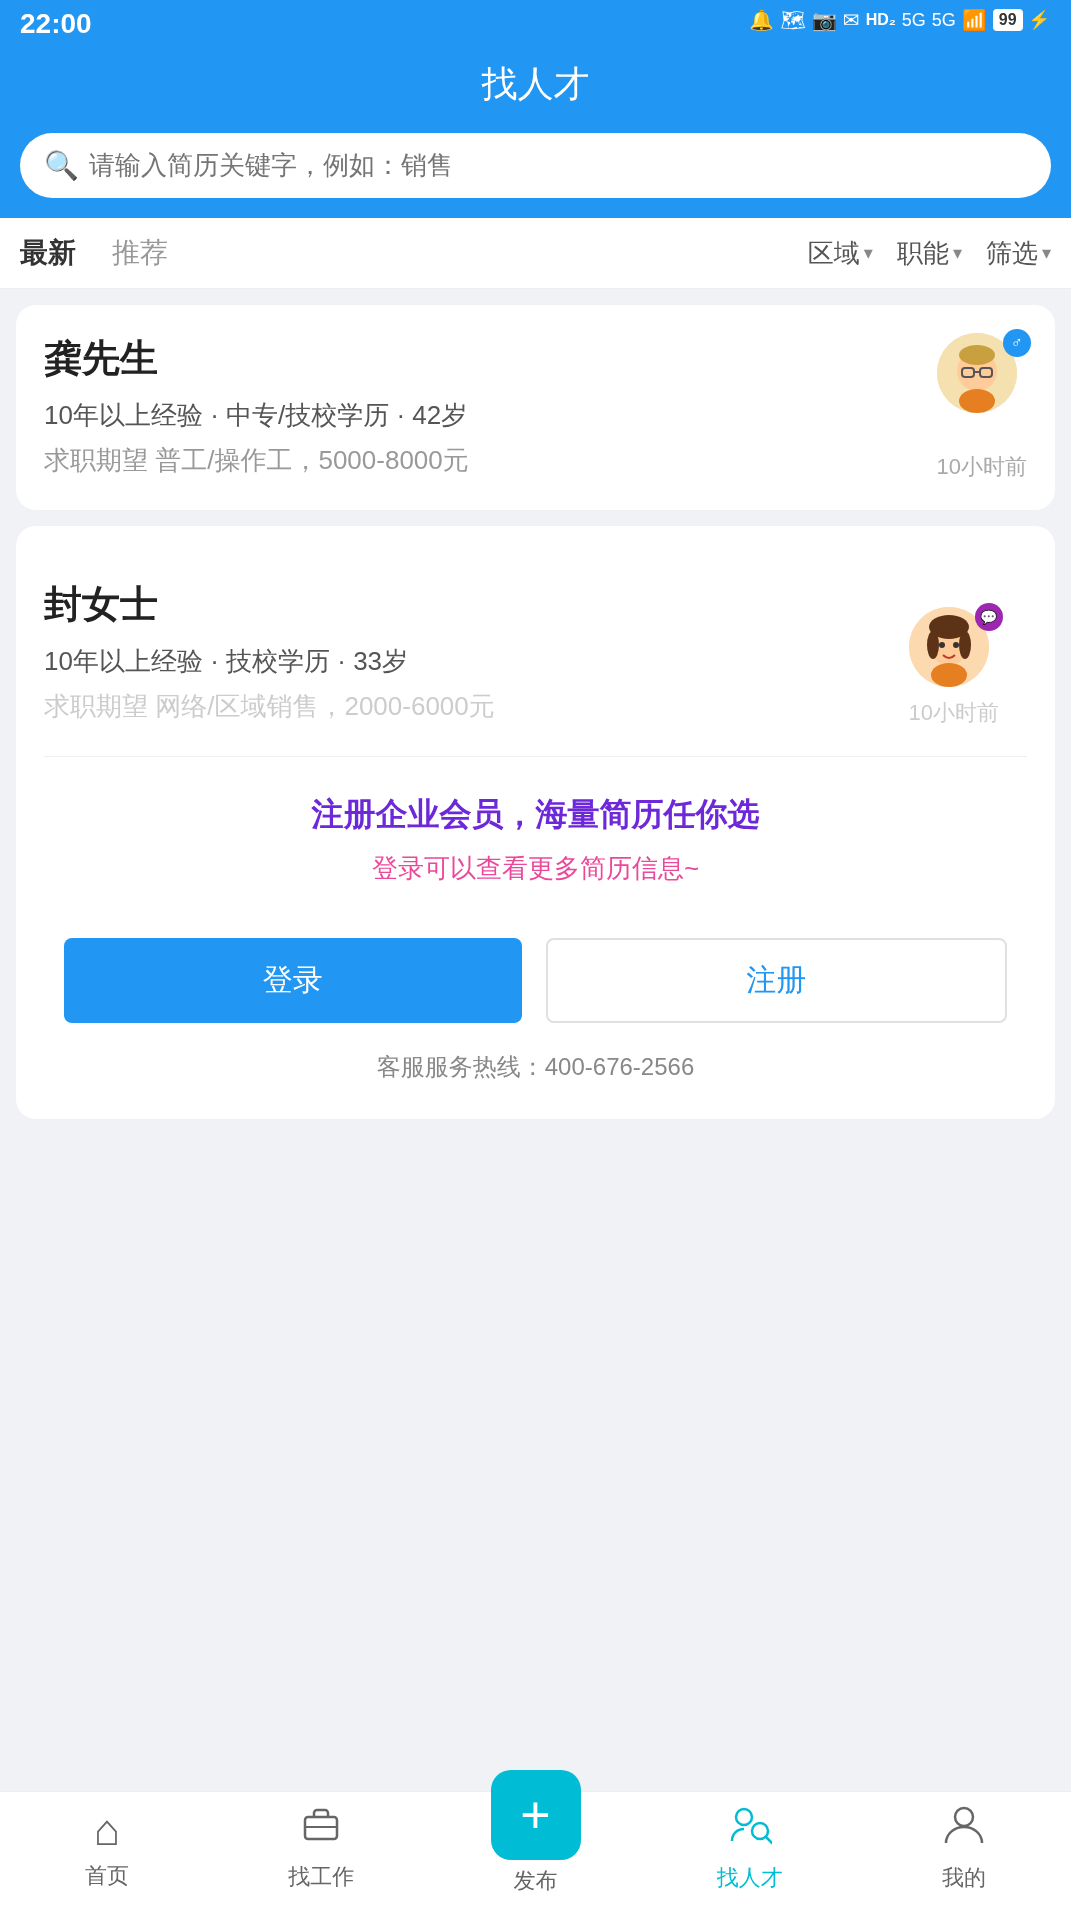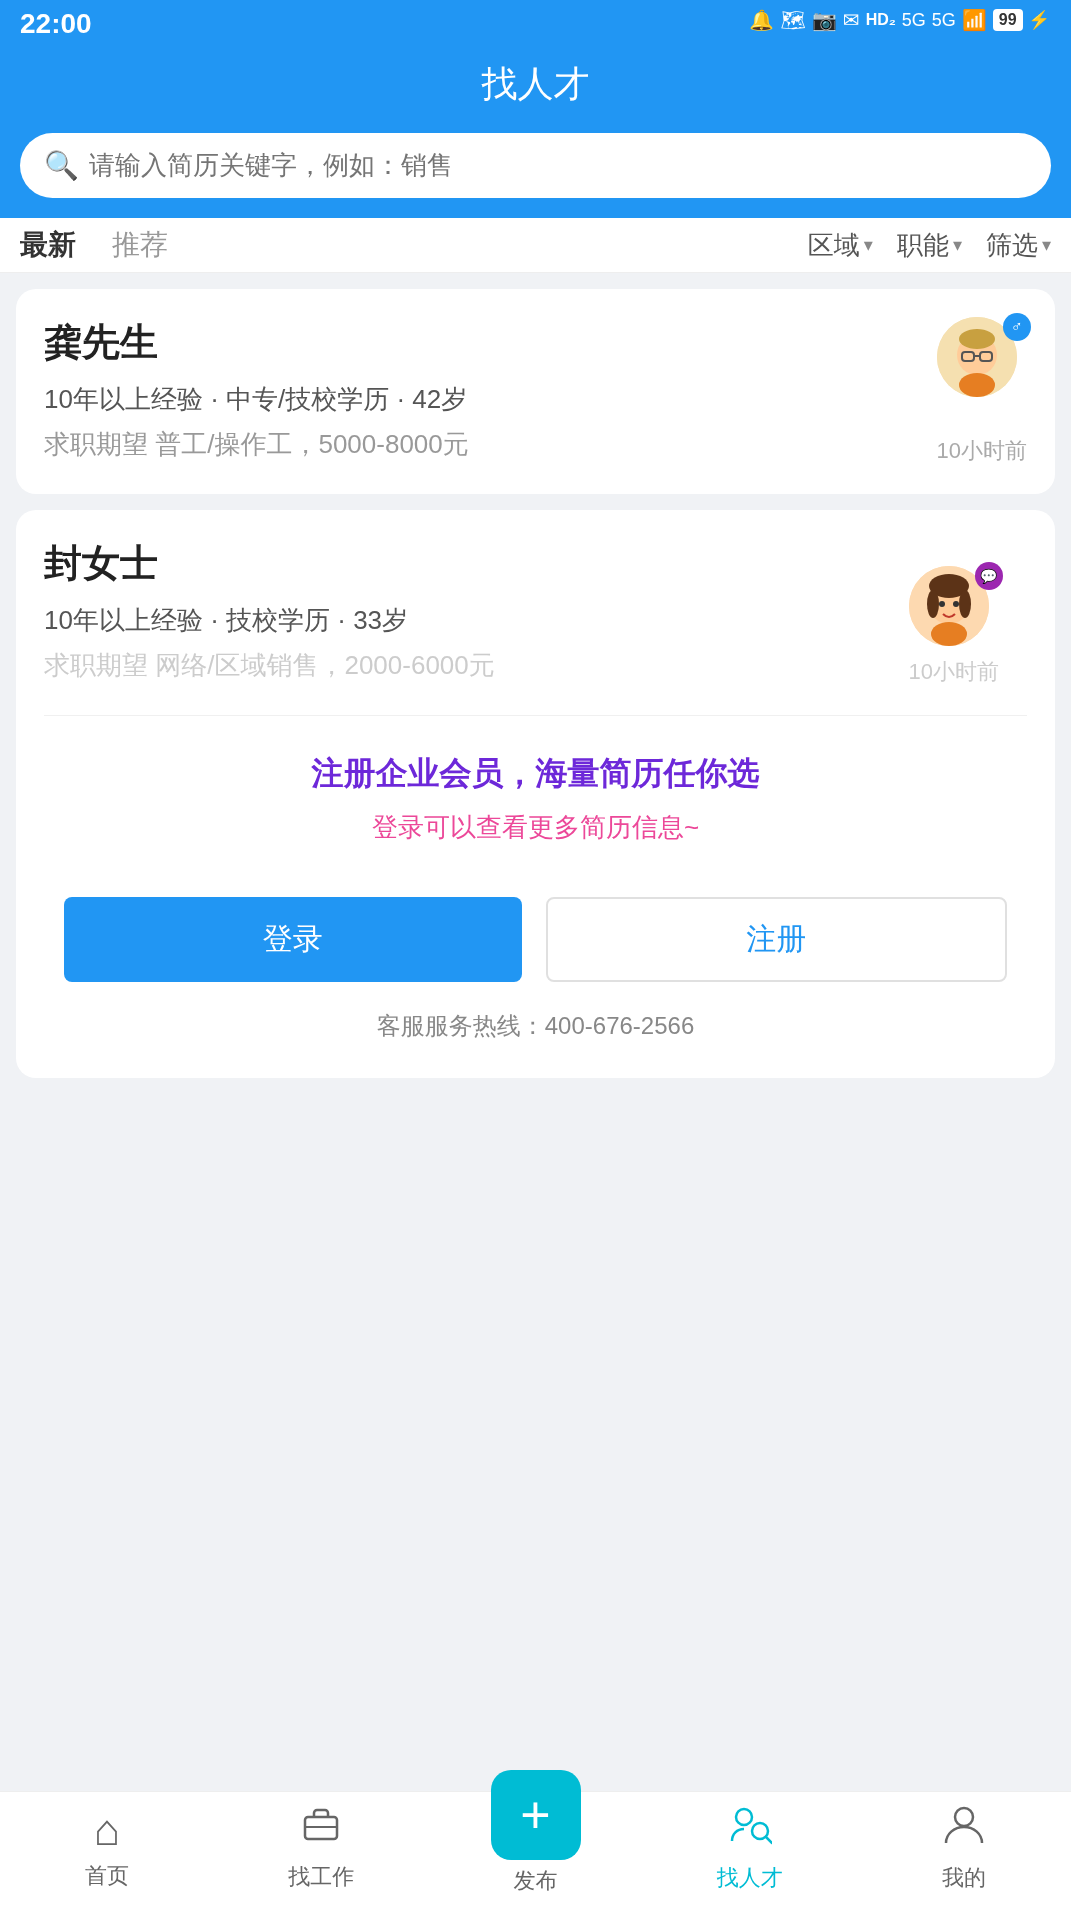--- a/index.html
+++ b/index.html
@@ -77,21 +77,21 @@
       color: #999;
       width: 100%;
       background: transparent;
     }
 
     
     .filter-tabs {
       background: white;
       display: flex;
       align-items: center;
-      padding: 8px 20px;
+      padding: 16px 20px;
       border-bottom: 1px solid #eee;
     }
     .tab-item {
       font-size: 28px;
       color: #999;
       margin-right: 36px;
       cursor: pointer;
     }
     .tab-item.active {
       color: #333;
@@ -364,21 +364,21 @@
 
           <ellipse cx="40" cy="68" rx="18" ry="12" fill="#e67e22"></ellipse>
         </svg>
       </div>
       <div class="avatar-badge" style="background:#2196f3;">♂</div>
     </div>
     <div class="profile-time">10小时前</div>
   </div>
 
   <div class="profile-card" style="padding-bottom: 0; overflow: hidden;">
-    <div style="padding-bottom: 32px; position: relative;">
+    <div style="padding-bottom: 32px; position: relative; margin-top: 25px;">
       <div class="profile-name">封女士</div>
       <div class="profile-info">10年以上经验 · 技校学历 · 33岁</div>
       <div class="profile-expect" style="color:#ccc;">求职期望 网络/区域销售，2000-6000元</div>
       <div class="profile-avatar">
         <div class="avatar-img" style="background:#fdd9b0;">
 
           <svg width="80" height="80" viewBox="0 0 80 80">
             <circle cx="40" cy="40" r="40" fill="#fdd9b0"></circle>
 
             <circle cx="40" cy="38" r="20" fill="#ffcc99"></circle>

